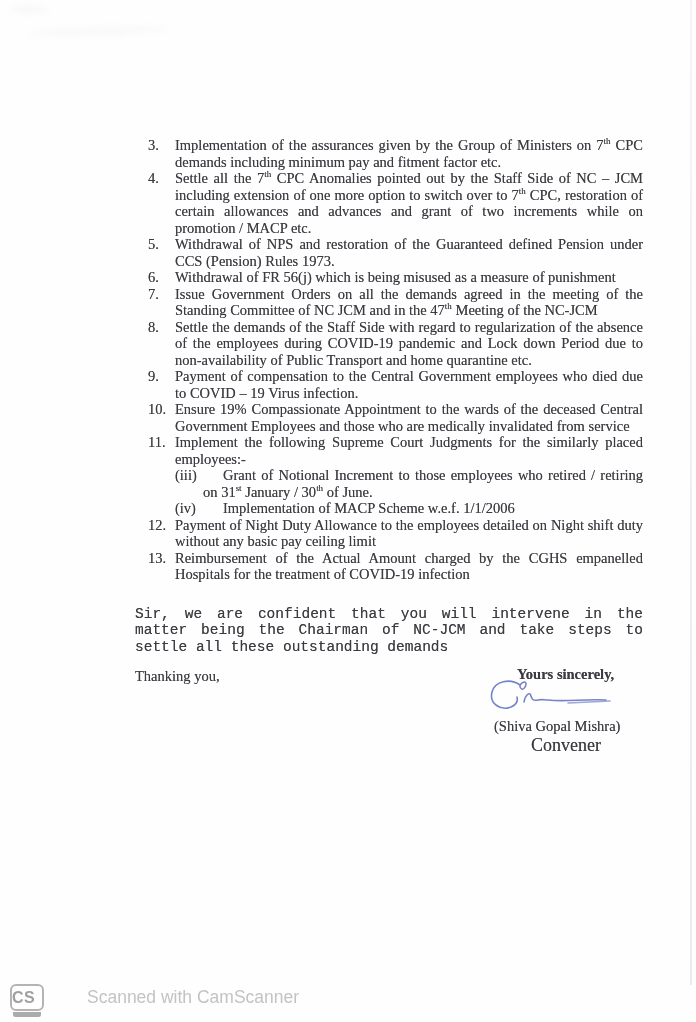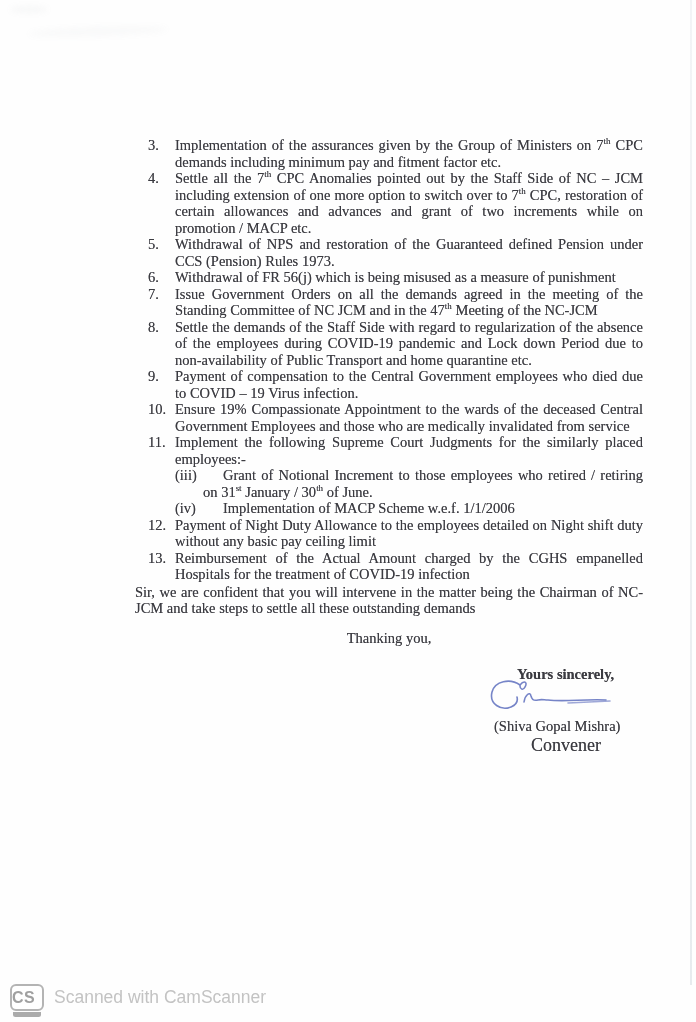--- a/index.html
+++ b/index.html
@@ -21,22 +21,22 @@
     font-size:14.5px; line-height:16.5px; text-align:justify;
     text-shadow:0 0 0.6px rgba(59,59,65,0.65);
   }
   .li { display:flex; }
   .num { flex:0 0 40px; box-sizing:border-box; padding-left:13px; text-align:left; }
   .txt { flex:1 1 auto; min-width:0; text-align:justify; }
   .sub { margin-left:28px; text-indent:-28px; text-align:justify; }
   .slabel { display:inline-block; width:48px; text-indent:0; }
   sup { font-size:0.62em; line-height:0; vertical-align:super; }
 
-  .para   { margin:1px 0 0 0; text-align:justify; }
-  .thanks { margin:13px 0 0 0; text-align:center; }
+  .para   { margin:23px 0 0 0; text-align:justify;font-family:Liberation Mono, monospace; }
+  .thanks { margin:13px 0 0 0; text-align:left; }
 
   .sig-salutation { position:absolute; left:517px; top:666px; font-size:14.5px;
                     text-shadow:0 0 0.6px rgba(59,59,65,0.65);font-weight:bold; }
   .sig-svg  { position:absolute; left:484px; top:676px; }
   .sig-name { position:absolute; left:494px; top:718px; font-size:14.5px;
               text-shadow:0 0 0.6px rgba(59,59,65,0.65); }
   .sig-title{ position:absolute; left:531px; top:735px; font-size:18px;
               text-shadow:0 0 0.6px rgba(59,59,65,0.65); }
 
   .footer { position:absolute; left:10px; top:984px; display:flex; align-items:center; gap:10px;
@@ -146,16 +146,16 @@
     </g>
   </svg>
 
   <div class="sig-name">(Shiva Gopal Mishra)</div>
   <div class="sig-title">Convener</div>
 
   <div class="footer">
     <div class="cs-badge">
       <span>CS</span>
     </div>
-    <span class="cs-text" style="color: rgb(195, 195, 195);">Scanned with CamScanner</span>
+    <span class="cs-text" style="color: rgb(195, 195, 195); margin-left: 33px;">Scanned with CamScanner</span>
   </div>
 
 </div>
 
 </body></html>

